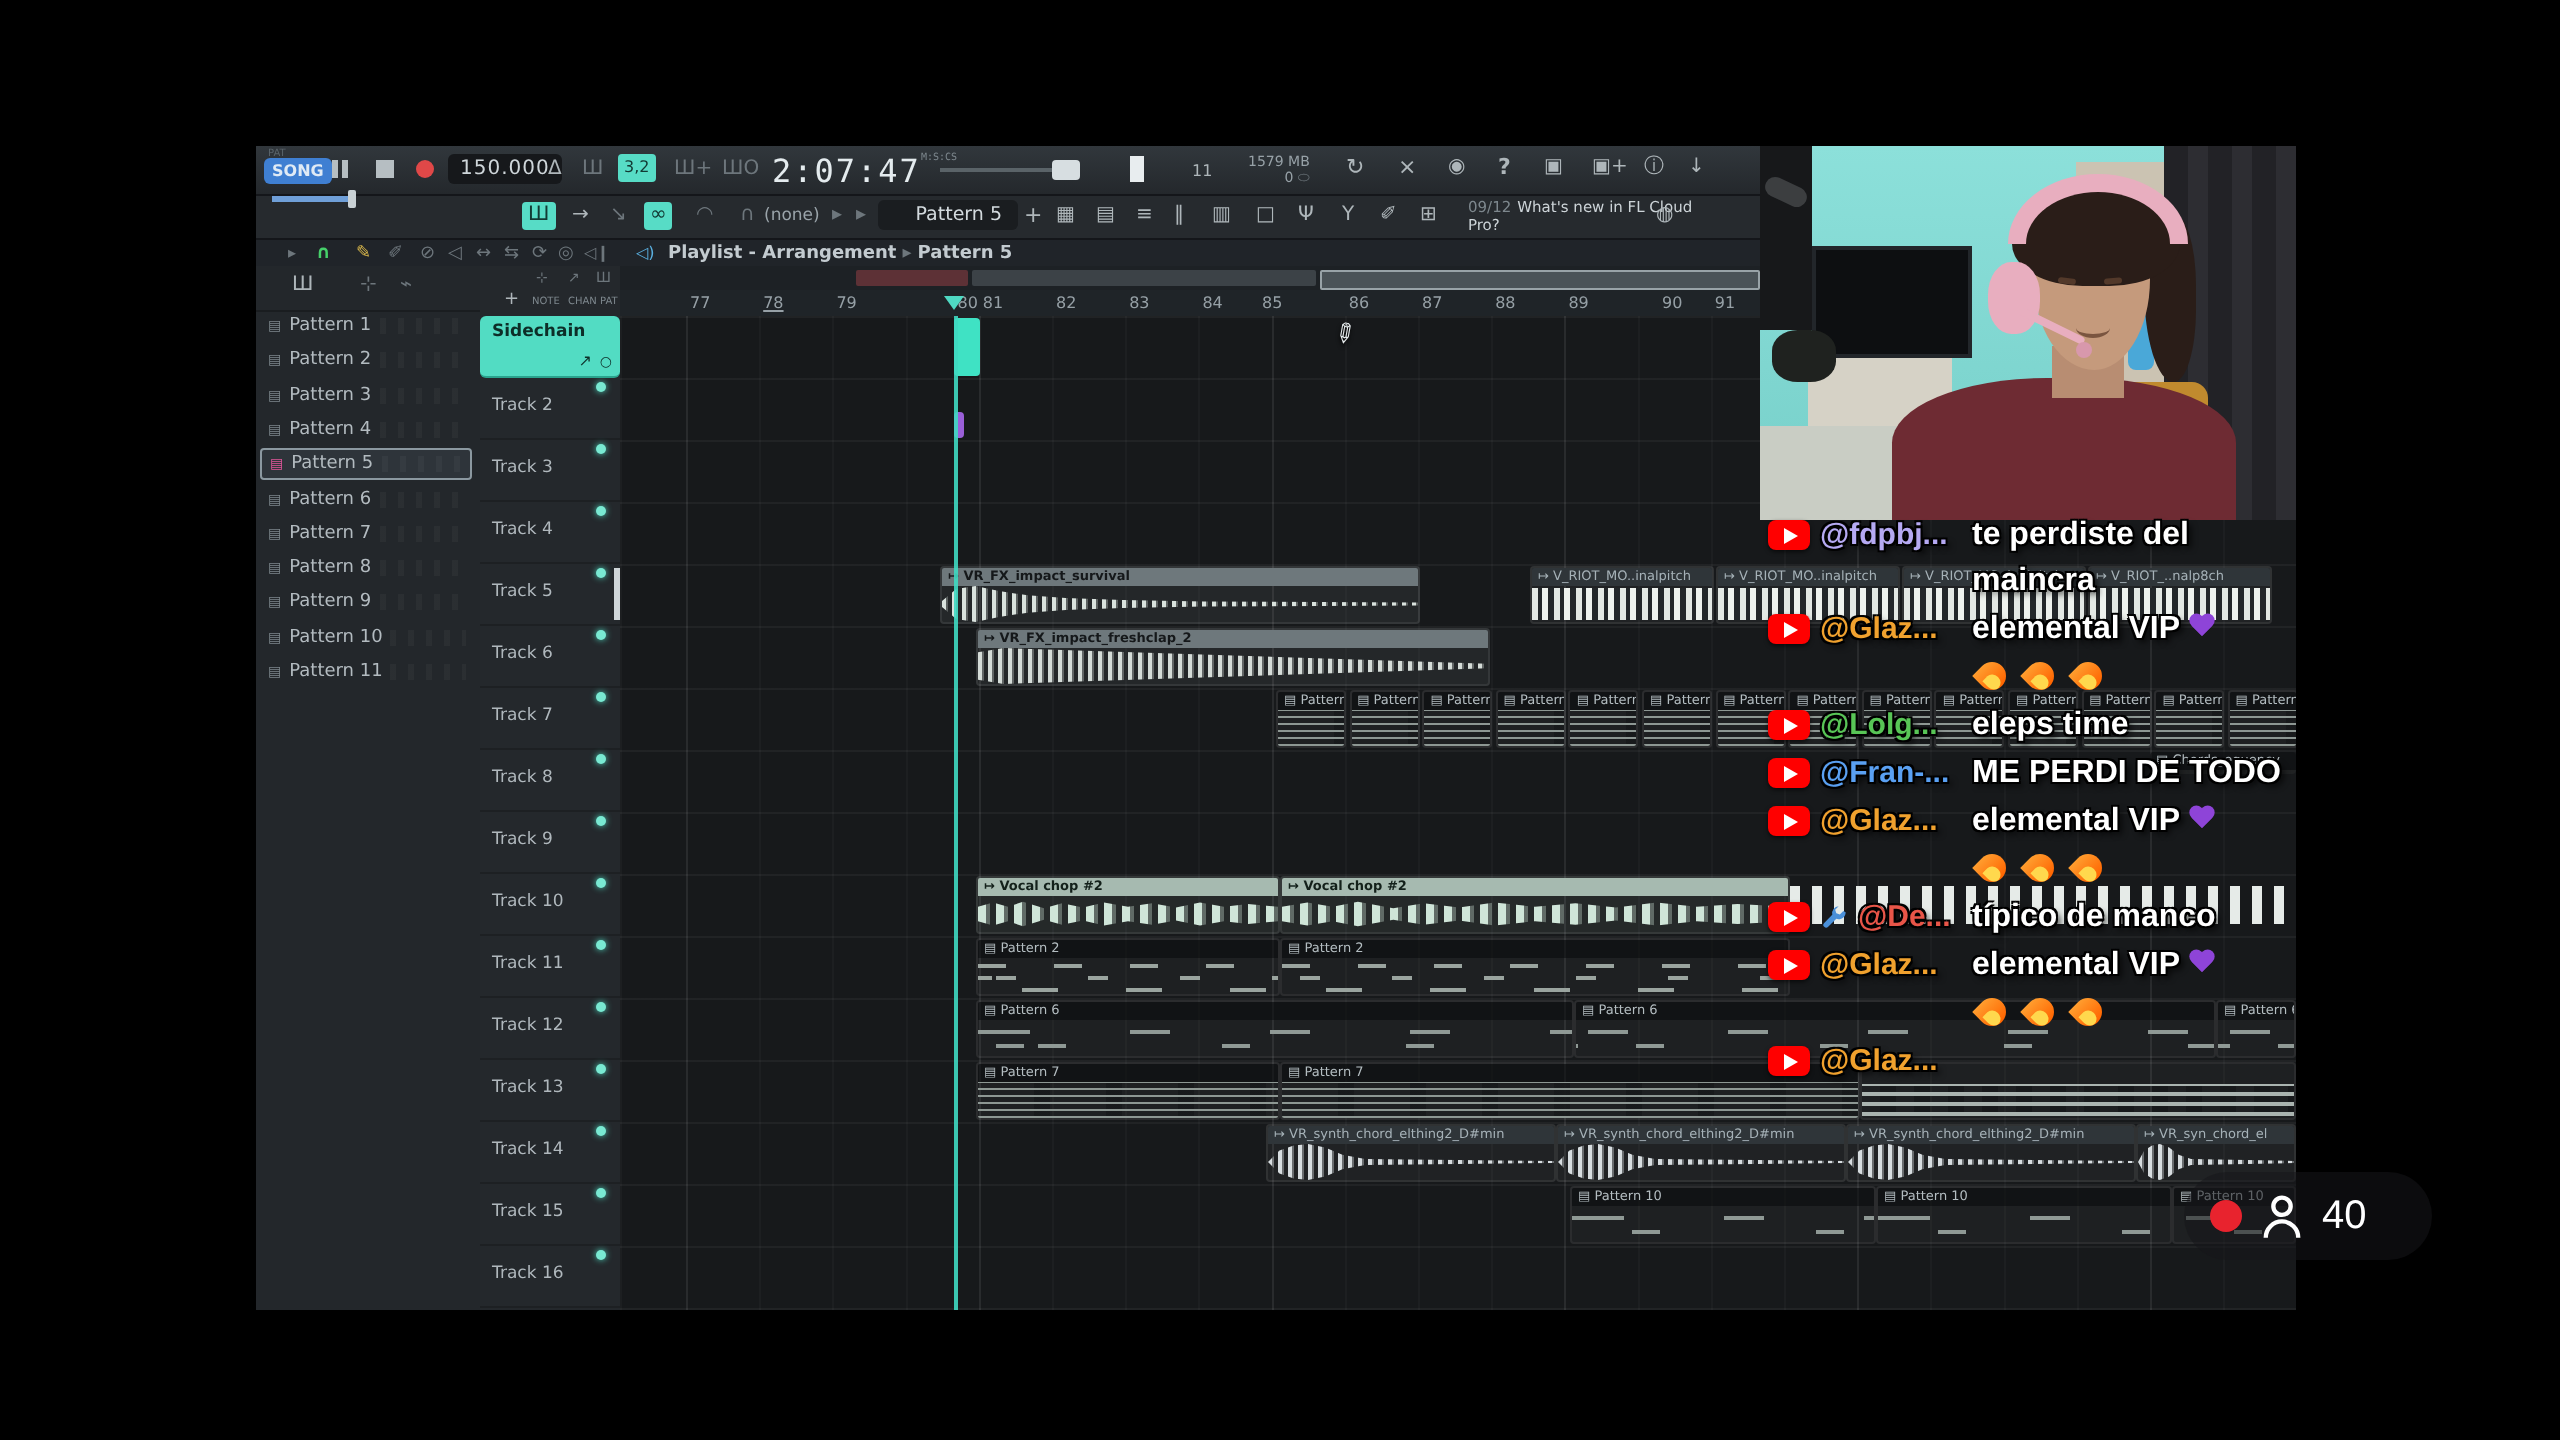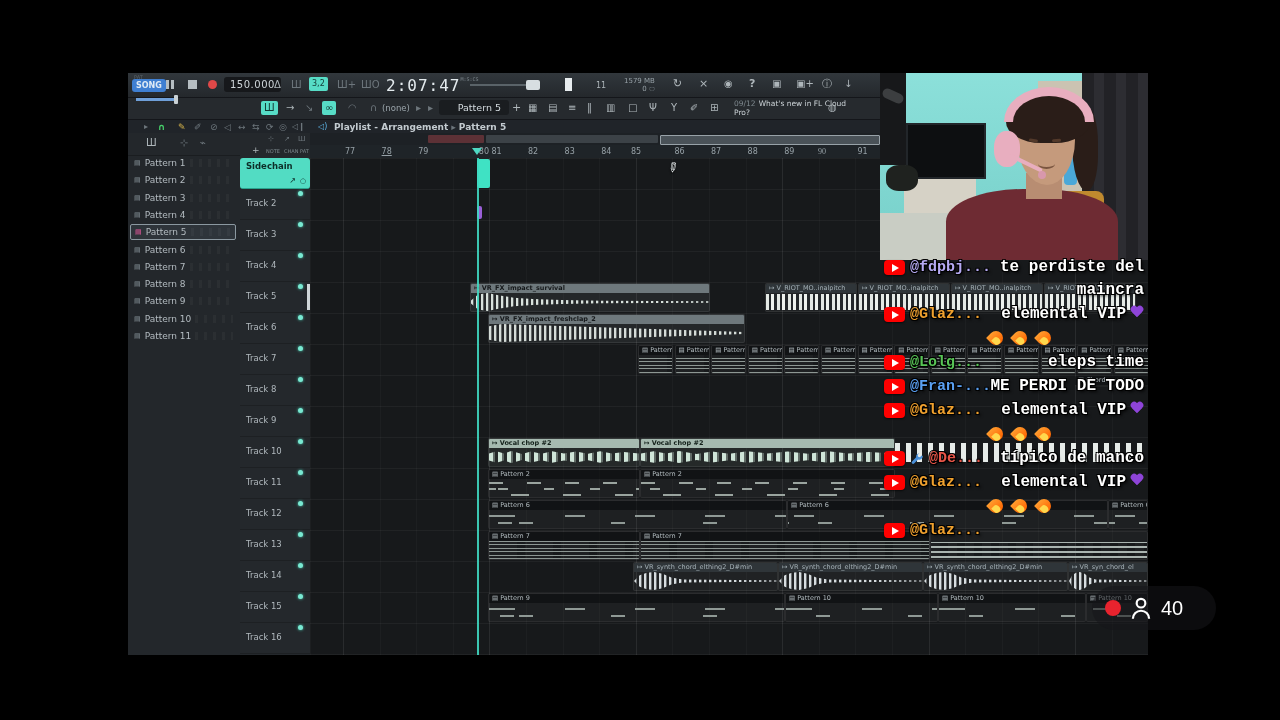--- a/index.html
+++ b/index.html
@@ -131,21 +131,21 @@
   .cam .hairlock{left:192px;top:34px;width:26px;height:84px;background:#2a1d18;border-radius:0 45% 45% 60%;}
   .cam .headband{left:124px;top:14px;width:72px;height:26px;border:9px solid #e8aebf;border-bottom:none;border-radius:50% 50% 0 0/100% 100% 0 0;}
   .cam .earcup{left:114px;top:58px;width:26px;height:36px;background:#e8aebf;border-radius:45%;}
   .cam .eye{width:9px;height:2.5px;background:#53392a;border-radius:2px;}
   .cam .eyeL{left:149px;top:66px;transform:rotate(8deg);}
   .cam .eyeR{left:172px;top:66px;transform:rotate(-4deg);}
   .cam .smile{left:158px;top:86px;width:17px;height:8px;border-bottom:2.5px solid #7a5540;border-radius:50%;}
   .cam .micarm{left:128px;top:88px;width:36px;height:3.5px;background:#e8aebf;border-radius:2px;transform:rotate(26deg);}
   .cam .mictip{left:158px;top:98px;width:8px;height:8px;background:#d898ac;border-radius:50%;}
   
-  #chat{position:absolute;left:884px;top:256px;width:262px;font-family:Liberation Mono, monospace;text-align:right;}
+  #chat{position:absolute;left:884px;top:256px;width:262px;font-family:Liberation Sans, sans-serif;}
   .msg{display:flex;align-items:flex-start;margin-bottom:1px;}
   .msg-head{display:flex;align-items:center;gap:5px;width:102px;flex:none;padding-top:3px;}
   .yt{width:21px;height:15px;background:#f00;border-radius:4px;position:relative;flex:none;box-shadow:0 1px 2px rgba(0,0,0,.6);}
   .yt:after{content:"";position:absolute;left:8px;top:4px;border-left:7px solid #fff;border-top:4px solid transparent;border-bottom:4px solid transparent;}
   .uname{font-weight:bold;font-size:15px;white-space:nowrap;
     text-shadow:-1px -1px 0 #000,1px -1px 0 #000,-1px 1px 0 #000,1px 1px 0 #000,2px 2px 3px rgba(0,0,0,.85);}
   .msg-text{width:158px;font-weight:bold;font-size:16px;line-height:23px;color:#fff;
     text-shadow:-1px -1px 0 #000,1px -1px 0 #000,-1px 1px 0 #000,1px 1px 0 #000,2px 2px 3px rgba(0,0,0,.85);}
   .msg-text .line{display:block;}
   .emote-row{margin-left:104px;display:flex;gap:8px;height:23px;align-items:center;margin-bottom:1px;}
@@ -402,21 +402,21 @@
             <span class="bar-num" style="left: 144.8px; margin-left: 24px;">80</span>
             <span class="bar-num" style="left: 181.4px;">81</span>
             <span class="bar-num" style="left: 218px;">82</span>
             <span class="bar-num" style="left: 254.6px;">83</span>
             <span class="bar-num" style="left: 291.2px;">84</span>
             <span class="bar-num" style="left: 321px;">85</span>
             <span class="bar-num" style="left: 364.4px;">86</span>
             <span class="bar-num" style="left: 401px;">87</span>
             <span class="bar-num" style="left: 437.6px;">88</span>
             <span class="bar-num" style="left: 474.2px;">89</span>
-            <span class="bar-num" style="left: 508px; font-family: Liberation Serif, serif;">90</span>
+            <span class="bar-num" style="left: 521px;">90</span>
             <span class="bar-num" style="left: 547.4px;">91</span>
             <div class="playhead-tri" style="left: 162px;"></div>
           </div>
         <div class="grid-body" id="grid-body">
             <div class="clip" style="left: 167px; top: 1px; width: 13px; height: 29px; background: rgb(63, 226, 196);"></div>
             <div class="clip" style="left: 167px; top: 48px; width: 5px; height: 13px; background: rgb(154, 95, 216);"></div>
             <div class="clip audio" style="left: 160px; top: 125px; width: 240px; height: 29px;">
               <div class="c-head">↦ VR_FX_impact_survival</div>
               <div class="c-body">
                 <div class="tex tex-decay"></div>
@@ -616,26 +616,20 @@
             <div class="clip audio-dark" style="left: 613px; top: 404px; width: 145px; height: 29px;">
               <div class="c-head">↦ VR_synth_chord_elthing2_D#min</div>
               <div class="c-body">
                 <div class="tex tex-bump"></div>
               </div>
             </div>
             <div class="clip audio-dark" style="left: 758px; top: 404px; width: 80px; height: 29px;">
               <div class="c-head">↦ VR_syn_chord_el</div>
               <div class="c-body">
                 <div class="tex tex-bump"></div>
-              </div>
-            </div>
-            <div class="clip pattern" style="left: 178px; top: 435px; width: 297px; height: 29px;">
-              <div class="c-head">▤ Pattern 9</div>
-              <div class="c-body">
-                <div class="tex tex-notes-sparse"></div>
               </div>
             </div>
             <div class="clip pattern" style="left: 475px; top: 435px; width: 153px; height: 29px;">
               <div class="c-head">▤ Pattern 10</div>
               <div class="c-body">
                 <div class="tex tex-notes-sparse"></div>
               </div>
             </div>
             <div class="clip pattern" style="left: 628px; top: 435px; width: 148px; height: 29px;">
               <div class="c-head">▤ Pattern 10</div>

